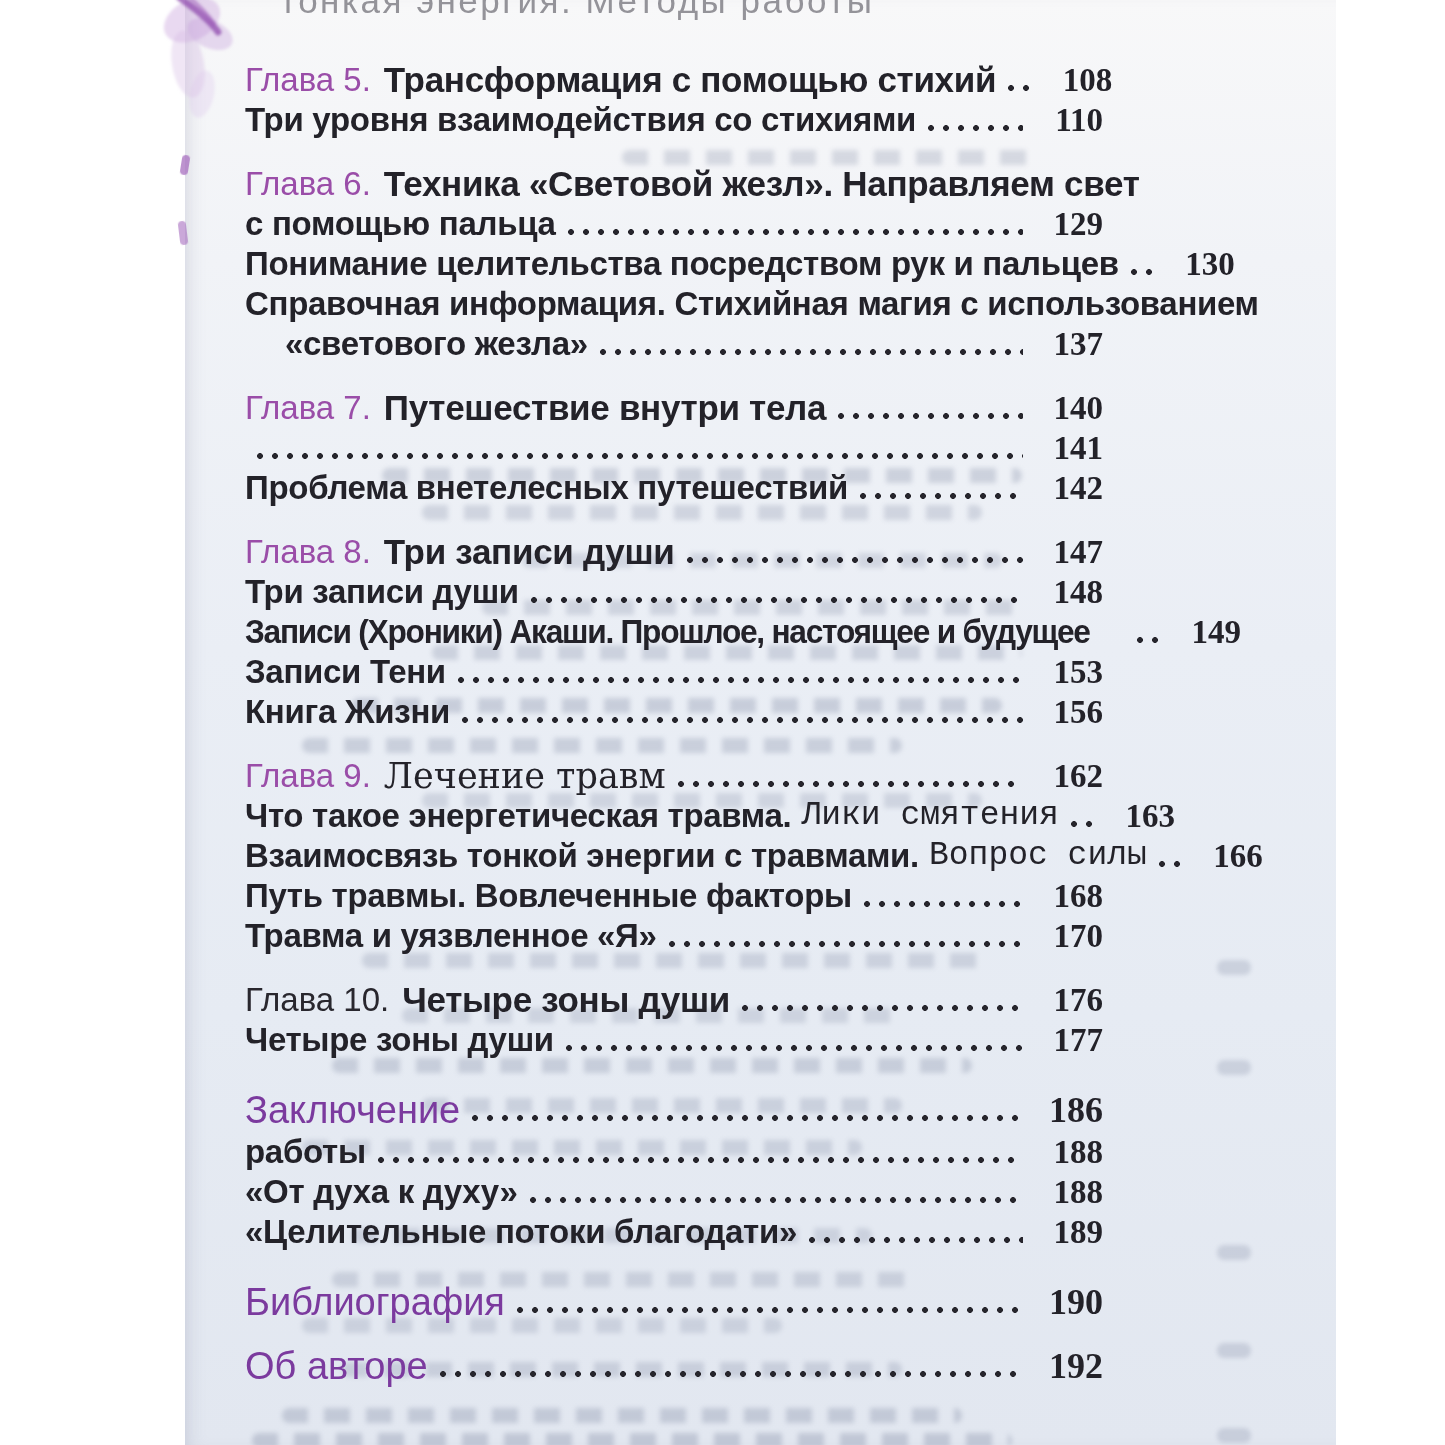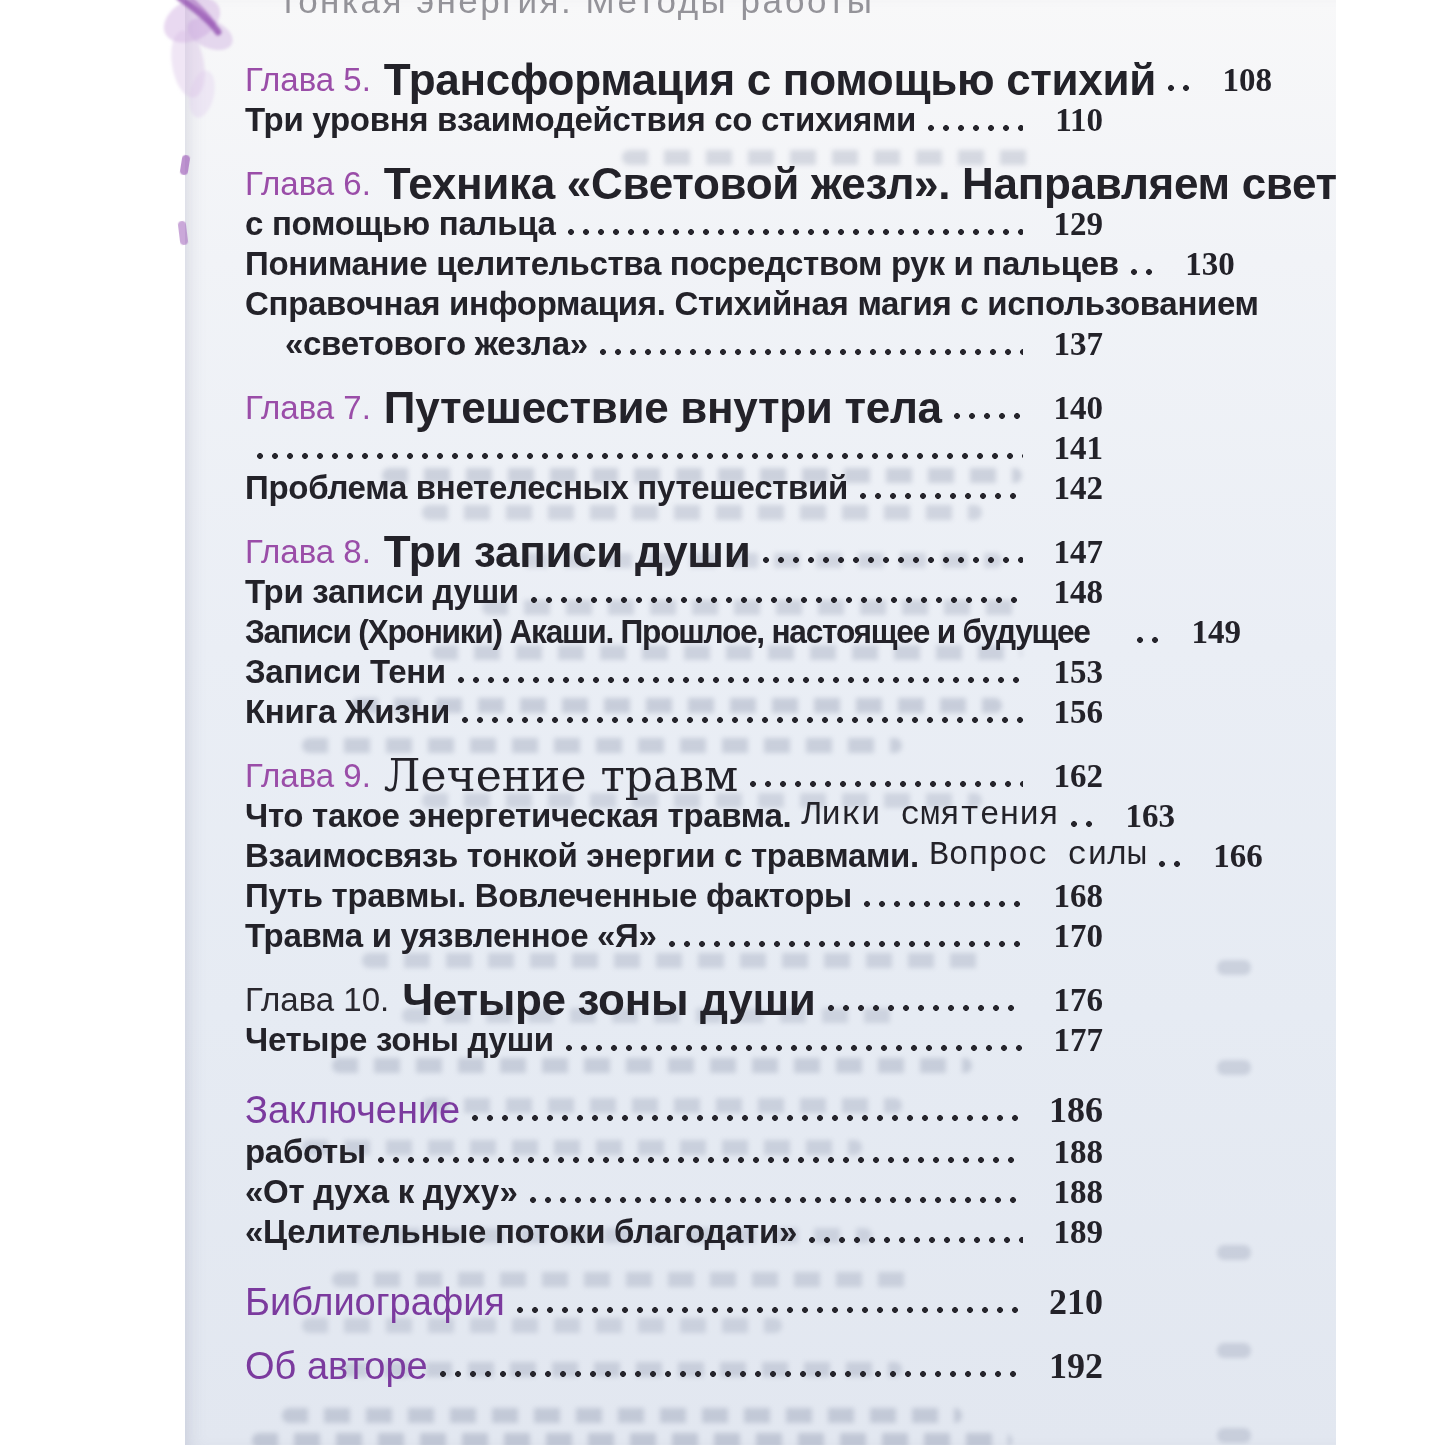--- a/index.html
+++ b/index.html
@@ -36,21 +36,21 @@
   }
 
   
   .toc{position:absolute;left:60px;top:60px;right:233px;z-index:2;}
   .row{display:flex;align-items:flex-end;font-size:33px;line-height:40px;color:#232229;}
   .row .title{white-space:nowrap;font-weight:bold;letter-spacing:-.3px;}
   .row.tight .title{letter-spacing:-1.3px;transform:scaleX(.96);transform-origin:left bottom;}
   .row .label{font-weight:400;margin-right:13px;white-space:nowrap;color:#9a4da8;}
   .row .label.dark{color:#29272e;}
   .row.chapter{margin-top:24px;}
-  .row.chapter .title{font-size:44px;}
+  .row.chapter .title{font-size:35px;}
   .toc .row:first-child{margin-top:0;}
   .row.cont-indent{padding-left:40px;justify-content:center;}
   .row.heading{margin-top:28px;font-size:38px;line-height:44px;}
   .row.heading .title{font-weight:400;color:#7b3a9e;letter-spacing:0;}
   .row.heading:last-child{margin-top:20px;}
   .row .title.serif-style{font-family:"DejaVu Serif",serif;font-weight:500;letter-spacing:0;}
   .row .tail-serif{font-family:Liberation Mono, monospace;font-weight:500;margin-left:10px;white-space:nowrap;}
   .dots{
     flex:1 1 auto;min-width:24px;height:6px;margin:0 4px 9px 12px;
     background-image:radial-gradient(circle at 3px 3px,#26252c 2.6px,rgba(0,0,0,0) 3.2px);
@@ -235,21 +235,21 @@
           <span class="page-num">188</span>
         </div>
         <div class="row sub">
           <span class="title">«Целительные потоки благодати»</span>
           <span class="dots"></span>
           <span class="page-num">189</span>
         </div>
         <div class="row heading">
           <span class="title">Библиография</span>
           <span class="dots"></span>
-          <span class="page-num">210</span>
+          <span class="page-num">190</span>
         </div>
         <div class="row heading">
           <span class="title">Об авторе</span>
           <span class="dots"></span>
           <span class="page-num">192</span>
         </div>
       </div>
   </div>
 
   <svg class="flower" width="100" height="130" viewBox="0 0 100 130">

